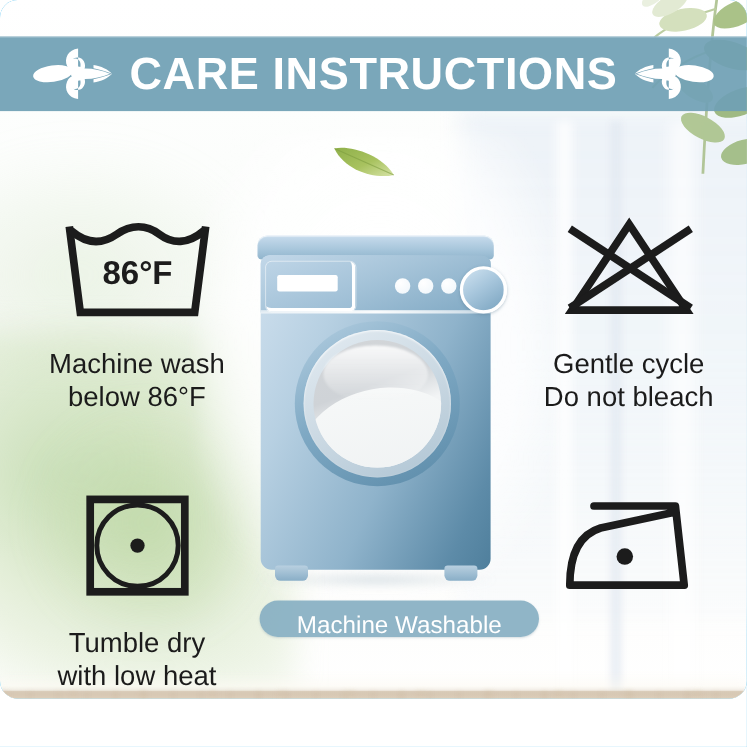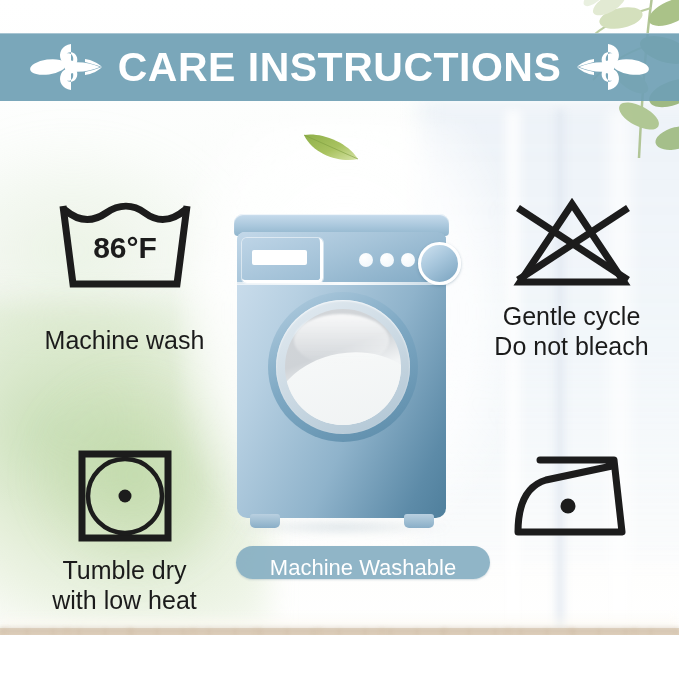--- a/index.html
+++ b/index.html
@@ -1,21 +1,21 @@
 <!DOCTYPE html>
 <html><head>
 <meta charset="utf-8">
 <style>
   html,body{margin:0;padding:0;}
   body{
     width:679px;height:679px;overflow:hidden;
     font-family:"Liberation Sans", sans-serif;
     background:#ffffff;
   }
-  .stage{position:relative;width:679px;height:635px;overflow:hidden;background:#0ea5e9;}
+  .stage{position:relative;width:679px;height:635px;overflow:hidden;background:#0ea5e9;border-radius:16px;}
 
   
   .bg-base{position:absolute;inset:0;
     background:
       linear-gradient(180deg,#ffffff 0%,#fbfdfb 30%,#f7faf6 55%,#fdfdfb 80%,#ffffff 100%);
   }
   .bg-green-left{position:absolute;left:-60px;top:300px;width:330px;height:330px;
     background:
       radial-gradient(circle at 30% 40%,rgba(176,208,150,.55) 0%,rgba(196,219,170,.30) 38%,rgba(255,255,255,0) 70%),
       radial-gradient(circle at 70% 70%,rgba(190,216,164,.45) 0%,rgba(255,255,255,0) 65%),
@@ -75,25 +75,25 @@
     letter-spacing:.5px;line-height:1;white-space:nowrap;
     font-family:"Liberation Sans", sans-serif;}
   .orn{position:absolute;top:50%;transform:translateY(-50%);width:74px;height:52px;}
   .orn.left{left:30px;}
   .orn.right{right:30px;}
   .orn svg{width:100%;height:100%;display:block;}
 
   
   .cell{position:absolute;display:flex;flex-direction:column;align-items:center;}
   .cell .sym{display:block;}
-  .cell .caption{margin-top:6px;text-align:center;color:#1b1b1b;
+  .cell .caption{margin-top:20px;text-align:center;color:#1b1b1b;
     font-size:25px;line-height:1.18;white-space:nowrap;}
   .cell .caption .ln{display:block;}
 
-  #cell-wash{left:17px;top:196px;width:215px;gap:24px;}
+  #cell-wash{left:17px;top:196px;width:215px;}
   #cell-bleach{left:464px;top:196px;width:215px;}
   #cell-dry{left:17px;top:446px;width:215px;}
   #cell-iron{left:464px;top:446px;width:215px;}
 
   
   .washer{position:absolute;left:234px;top:214px;width:215px;height:312px;}
   .w-top{position:absolute;left:0;top:0;width:215px;height:22px;border-radius:9px 9px 4px 4px;
     background:linear-gradient(180deg,#c8dced 0%,#a9c7dc 55%,#8fb4cc 100%);
     box-shadow:0 1px 1px rgba(255,255,255,.8) inset;}
   .w-body{position:absolute;left:3px;top:18px;width:209px;height:286px;border-radius:8px 8px 10px 10px;
@@ -232,20 +232,21 @@
   <div class="cell" id="cell-wash">
     <div class="sym">
       <svg width="152" height="96" viewBox="0 0 152 96" xmlns="http://www.w3.org/2000/svg">
         <path d="M14 10 L24 88 L128 88 L138 10" stroke="#1c1c1c" stroke-width="7" fill="none" stroke-linejoin="miter"></path>
         <path d="M16 14 C30 26 44 26 57 17 C70 8 84 8 96 17 C108 26 122 26 136 14" stroke="#1c1c1c" stroke-width="7" fill="none" stroke-linecap="round"></path>
         <text x="76" y="62" text-anchor="middle" font-family="Liberation Sans, sans-serif" font-size="30" font-weight="bold" fill="#1c1c1c">86°F</text>
       </svg>
     </div>
     <div class="caption">
       <span class="ln">Machine wash</span>
+      <span class="ln">below 86°F</span>
     </div>
   </div>
 
   <div class="cell" id="cell-bleach">
     <div class="sym">
       <svg width="152" height="96" viewBox="0 0 152 96" xmlns="http://www.w3.org/2000/svg">
         <path d="M76 8 L128 86 L24 86 Z" stroke="#1c1c1c" stroke-width="7" fill="none" stroke-linejoin="miter"></path>
         <line x1="22" y1="12" x2="132" y2="84" stroke="#1c1c1c" stroke-width="7" stroke-linecap="butt"></line>
         <line x1="132" y1="12" x2="22" y2="84" stroke="#1c1c1c" stroke-width="7" stroke-linecap="butt"></line>
       </svg>

